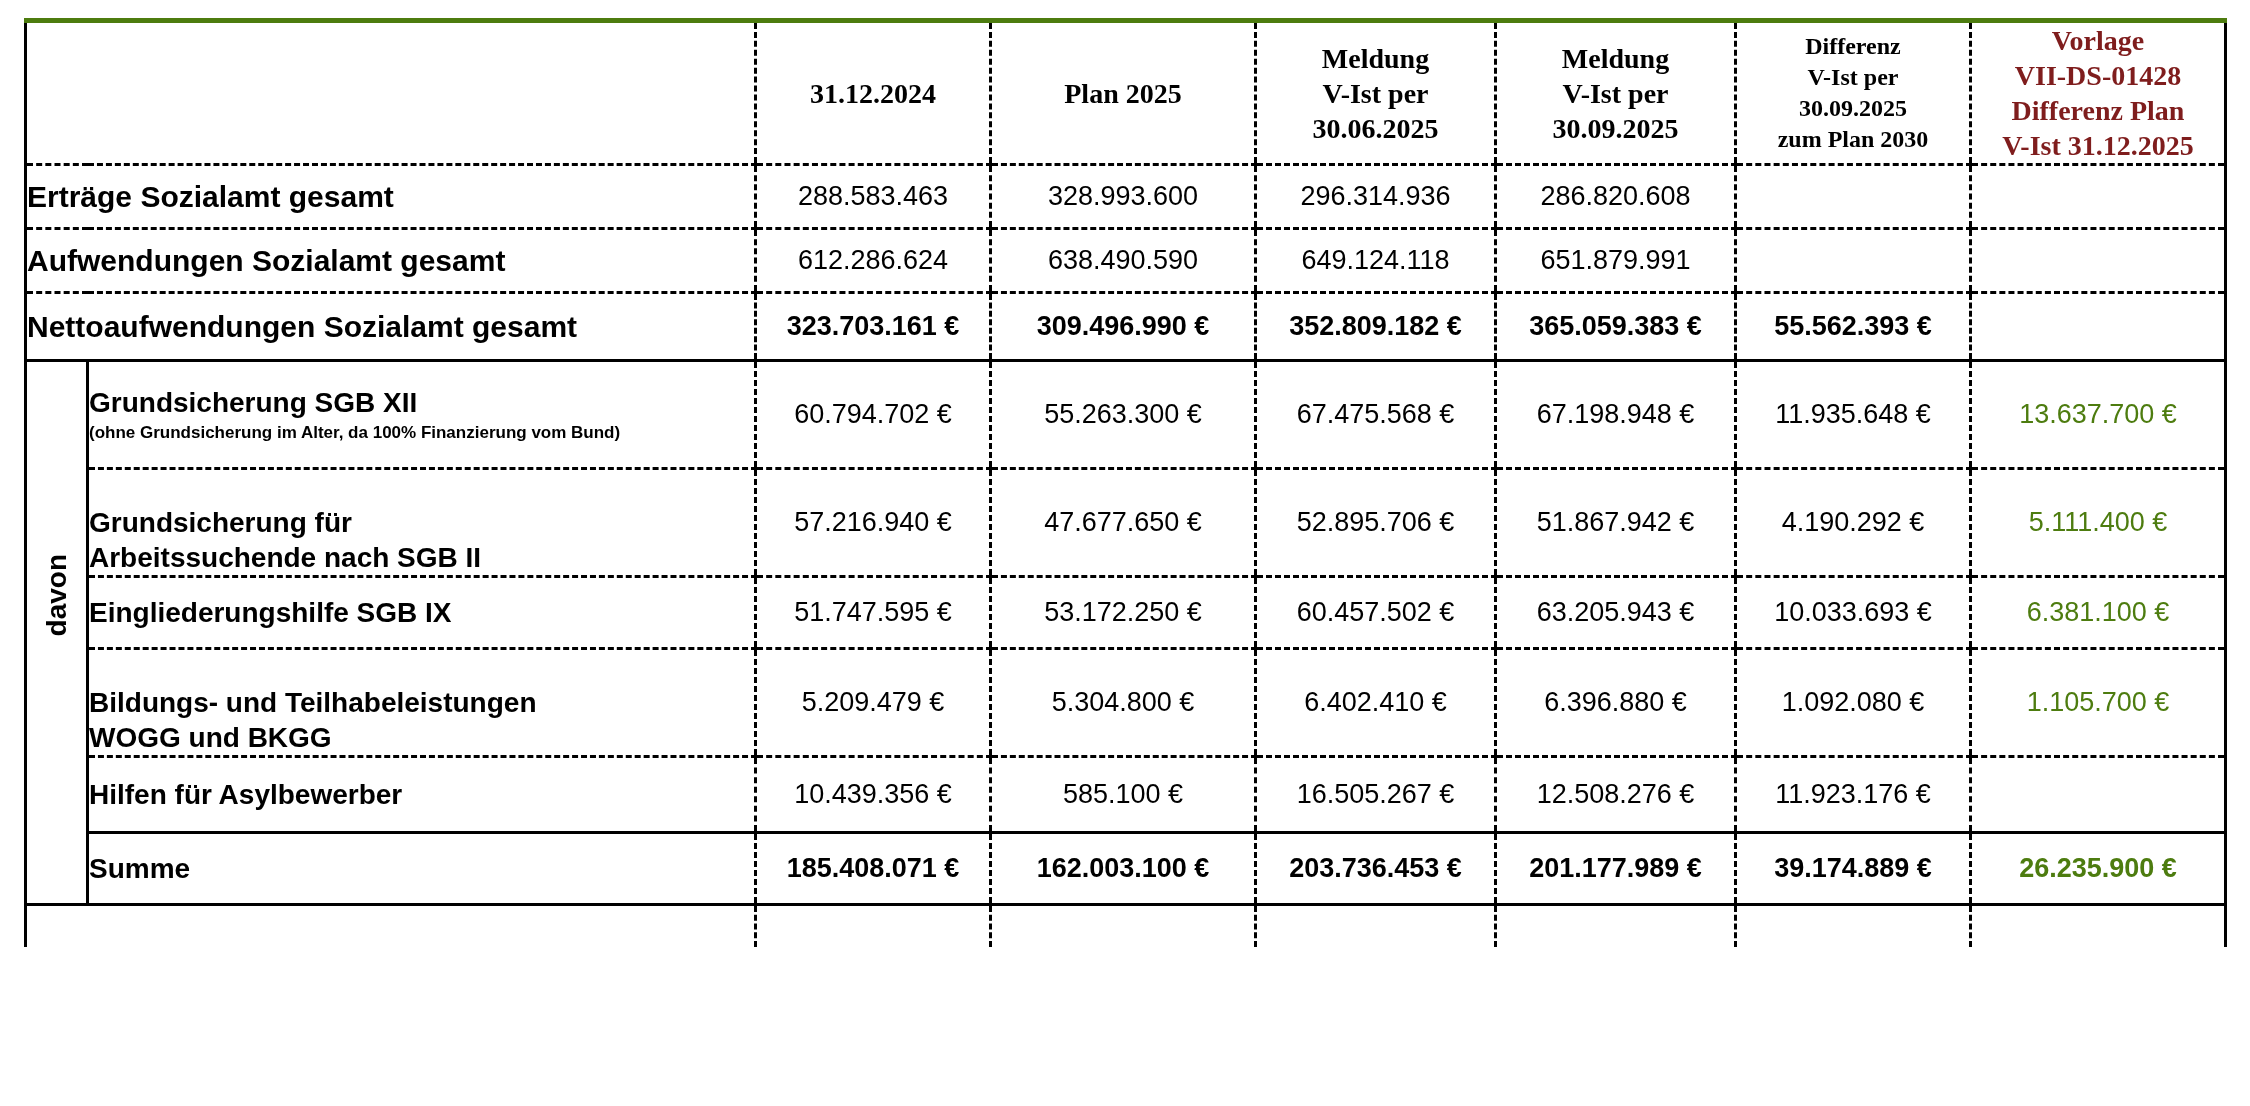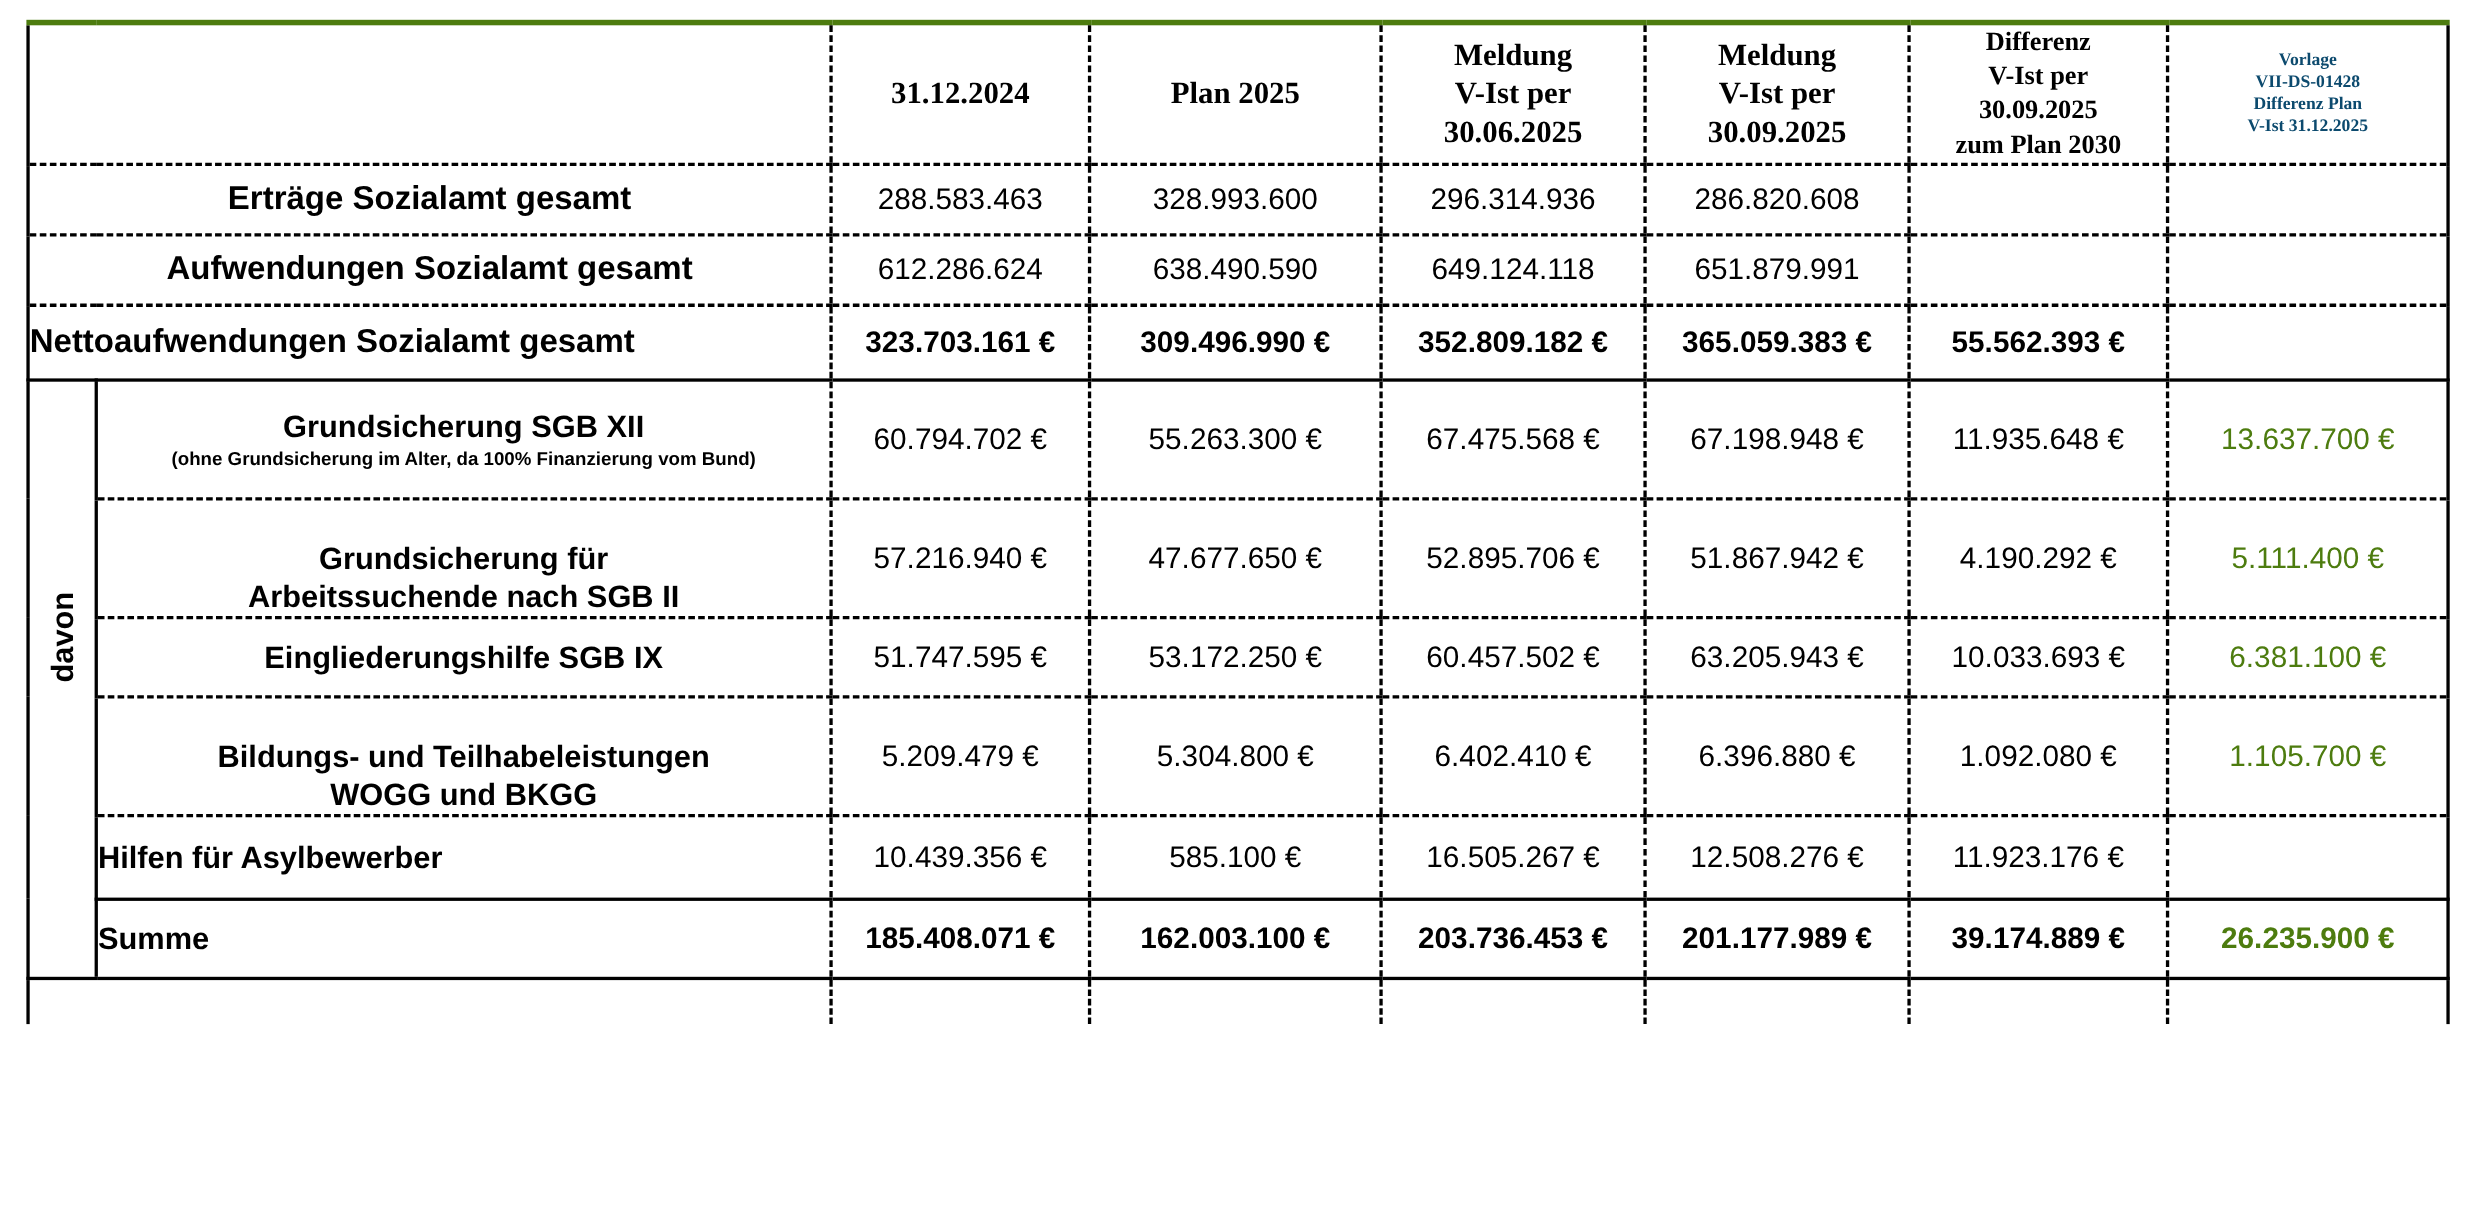--- a/index.html
+++ b/index.html
@@ -31,21 +31,21 @@
     vertical-align: middle;
     padding: 0;
     box-sizing: border-box;
   }
   
   .bl-solid { border-left: 3px solid #000; }
   .br-solid { border-right: 3px solid #000; }
   .bt-solid { border-top: 5px solid #4d7c0f; font-family: Liberation Serif, serif; }
   .bb-solid { border-bottom: 3px solid #000; }
   .bl-dash { border-left: 3px dashed #000; }
-  .bb-dash { border-bottom: 3px dashed #000; text-align: center; }
+  .bb-dash { border-bottom: 3px dashed #000; }
 
   .num {
     text-align: center;
     padding-right: 10px;
     font-size: 27px;
     white-space: nowrap;
   }
   .num.bold { font-weight: bold; }
   .blue { color: #4d7c0f; }
 
@@ -53,21 +53,21 @@
     text-align: center;
     font-weight: bold;
     font-size: 28px;
     line-height: 1.25;
     padding: 6px 4px;
   }
   .hdr.small {
     font-size: 24px;
     line-height: 1.3;
   }
-  .hdr.blue { color: #0c4a6e; font-size: 16px; }
+  .hdr.blue { color: #7f1d1d; font-size: 28px; }
 
   .rowlabel {
     font-weight: bold;
     font-size: 30px;
     padding-left: 8px;
     white-space: nowrap;
   }
   .sublabel {
     font-weight: bold;
     font-size: 28px;

